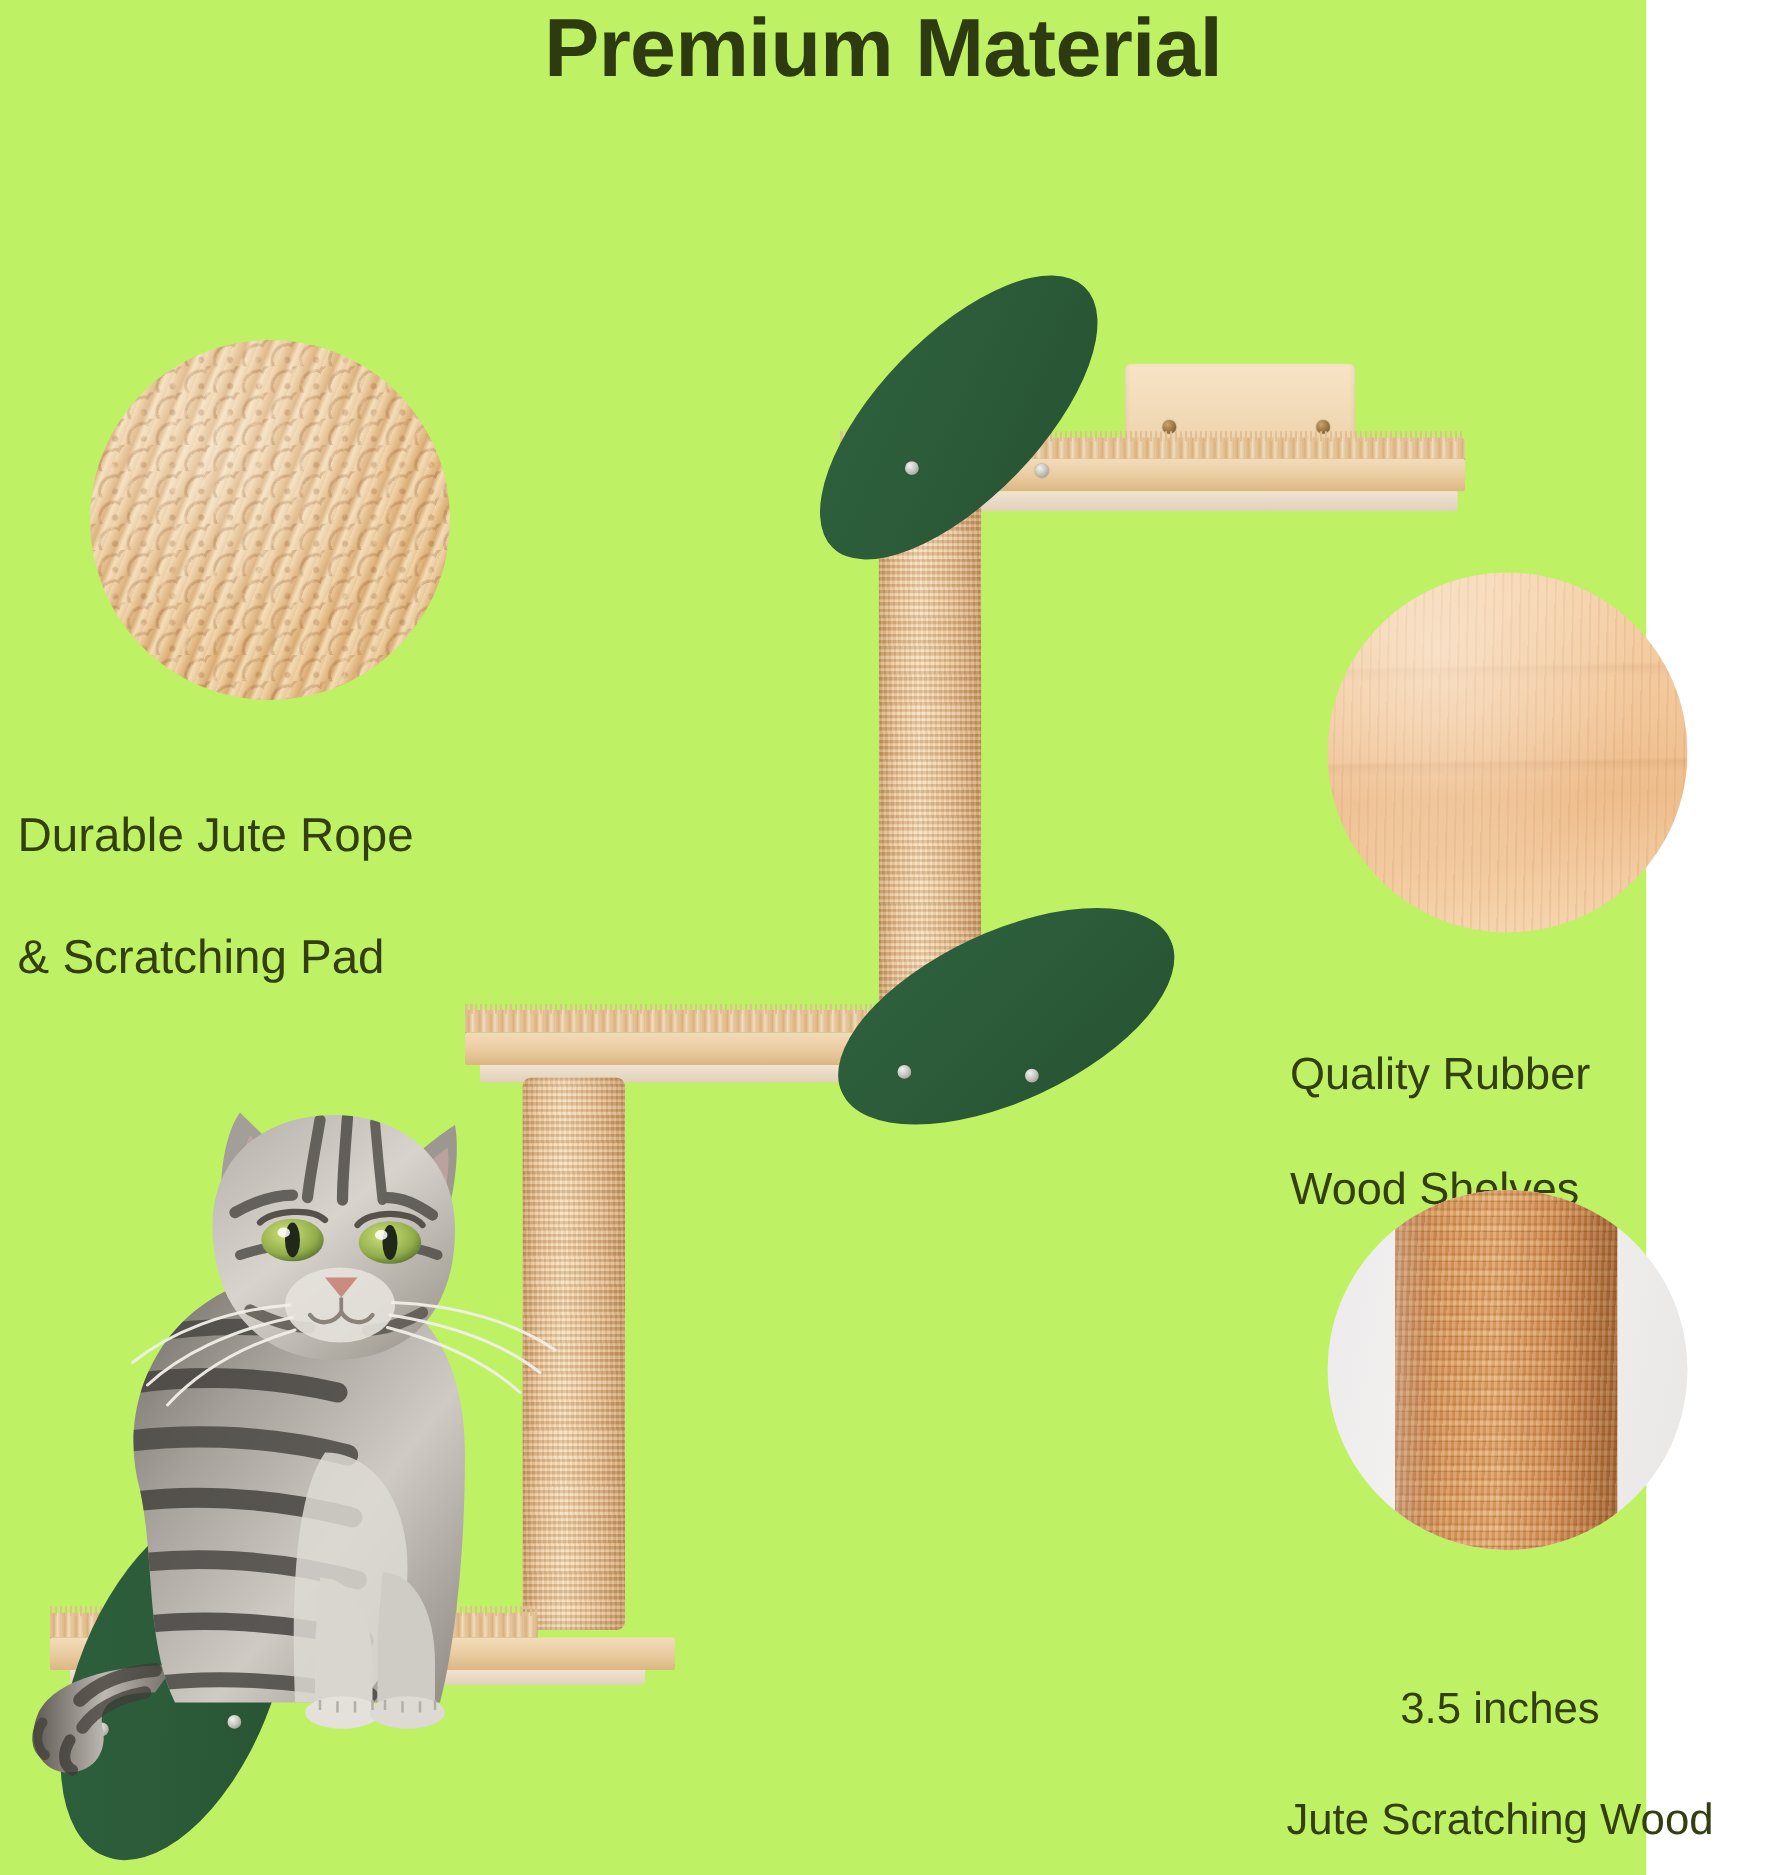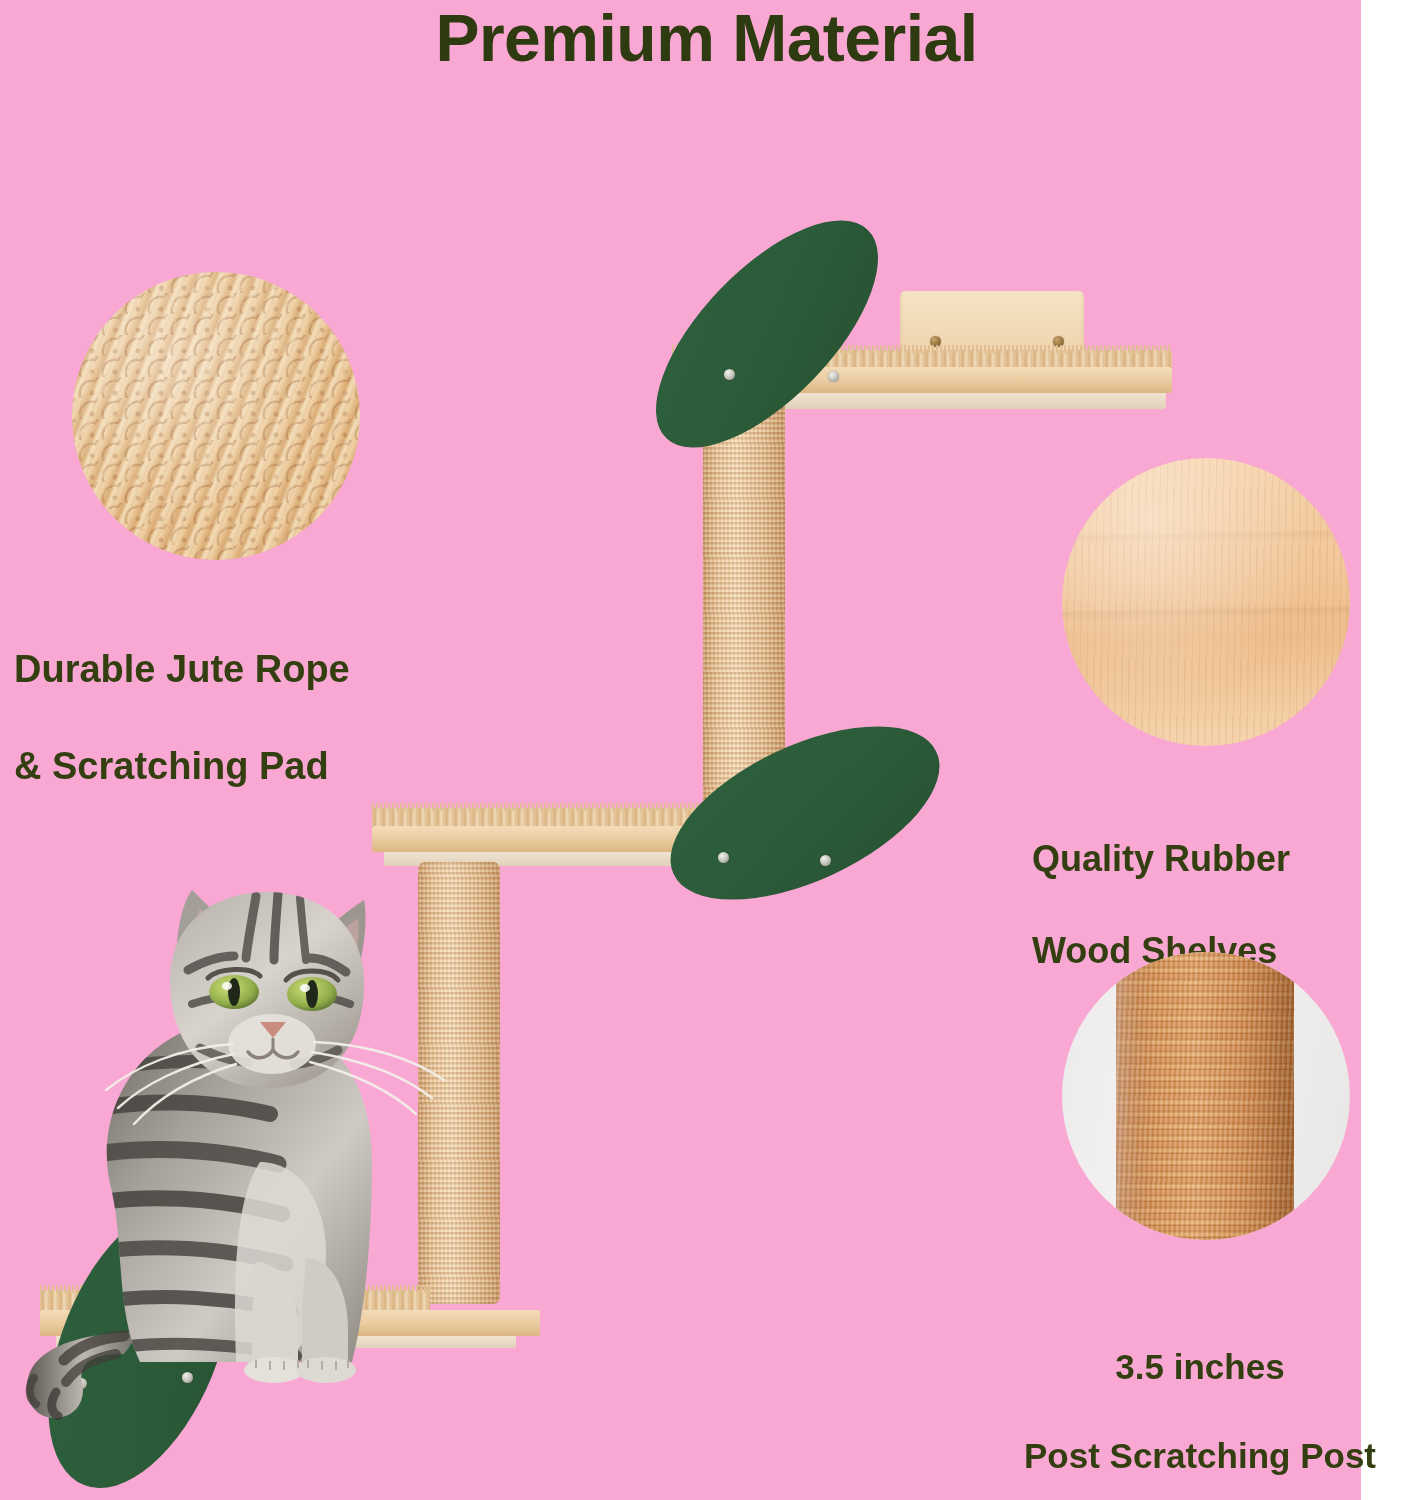--- a/index.html
+++ b/index.html
@@ -2,36 +2,36 @@
 <html><head>
 <meta charset="utf-8">
 <title>Premium Material</title>
 <style>
   html,body{margin:0;padding:0;background:#ffffff;}
   body{
     width:1413px;height:1500px;position:relative;overflow:hidden;
     font-family:"Liberation Sans","DejaVu Sans",sans-serif;
     background:#ffffff;
   }
-  .stage{position:absolute;inset:0;width:1317px;height:1500px;background:#f9a8d4;padding-left:44px;}
+  .stage{position:absolute;inset:0;width:1317px;height:1500px;background:#bef264;}
 
   
   .title{
     position:absolute;left:0;top:4px;width:1413px;text-align:center;
     font-size:66px;font-weight:700;letter-spacing:-0.5px;
     color:#2e3a10;line-height:1.05;
   }
   .subtitle{
     position:absolute;left:0;top:86px;width:1413px;text-align:center;
     font-size:35px;font-weight:400;color:#33400f;line-height:1.2;
   }
 
   
   .caption{
-    position:absolute;color:#333f10;font-weight:700;line-height:1.28;
+    position:absolute;color:#333f10;font-weight:400;line-height:1.28;
     white-space:pre-line;
   }
   .cap-jute{left:14px;top:596px;font-size:38px;text-align:left;}
   .cap-wood{left:1032px;top:790px;font-size:36px;text-align:left;}
   .cap-post{left:1000px;top:1300px;font-size:35px;text-align:center;width:400px;}
 
   
   .swatch{position:absolute;border-radius:50%;overflow:hidden;}
 
   
@@ -178,21 +178,21 @@
   <div class="caption cap-wood">
     <span>Quality Rubber</span><br>
     <span>Wood Shelves</span>
   </div>
 
   <div class="swatch sw-post">
     <div class="post-cyl"></div>
   </div>
   <div class="caption cap-post">
     <span>3.5 inches</span><br>
-    <span>Post Scratching Post</span>
+    <span>Jute Scratching Wood</span>
   </div>
 
   <div class="tree">
 
     <div class="backpanel" style="left:900px;top:291px;width:184px;height:64px;"></div>
     <div class="screw dark" style="left:930px;top:336px;"></div>
     <div class="screw dark" style="left:1053px;top:336px;"></div>
 
     <div class="shelf" style="left:672px;top:350px;width:500px;height:60px;">
       <div class="pad" style="height:17px;"></div>

